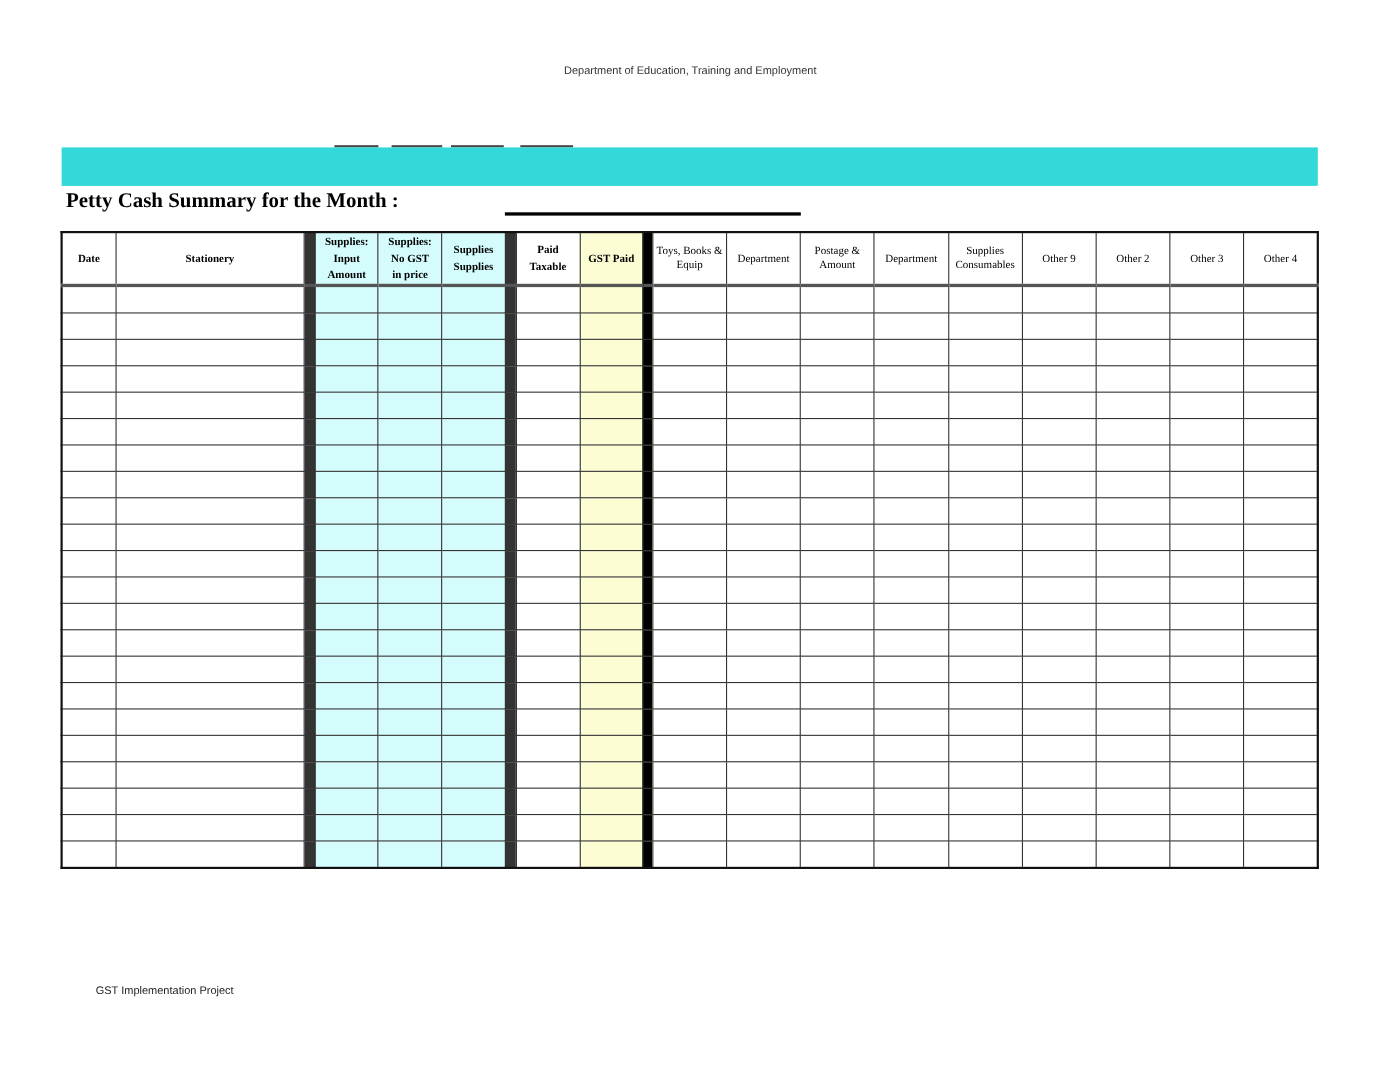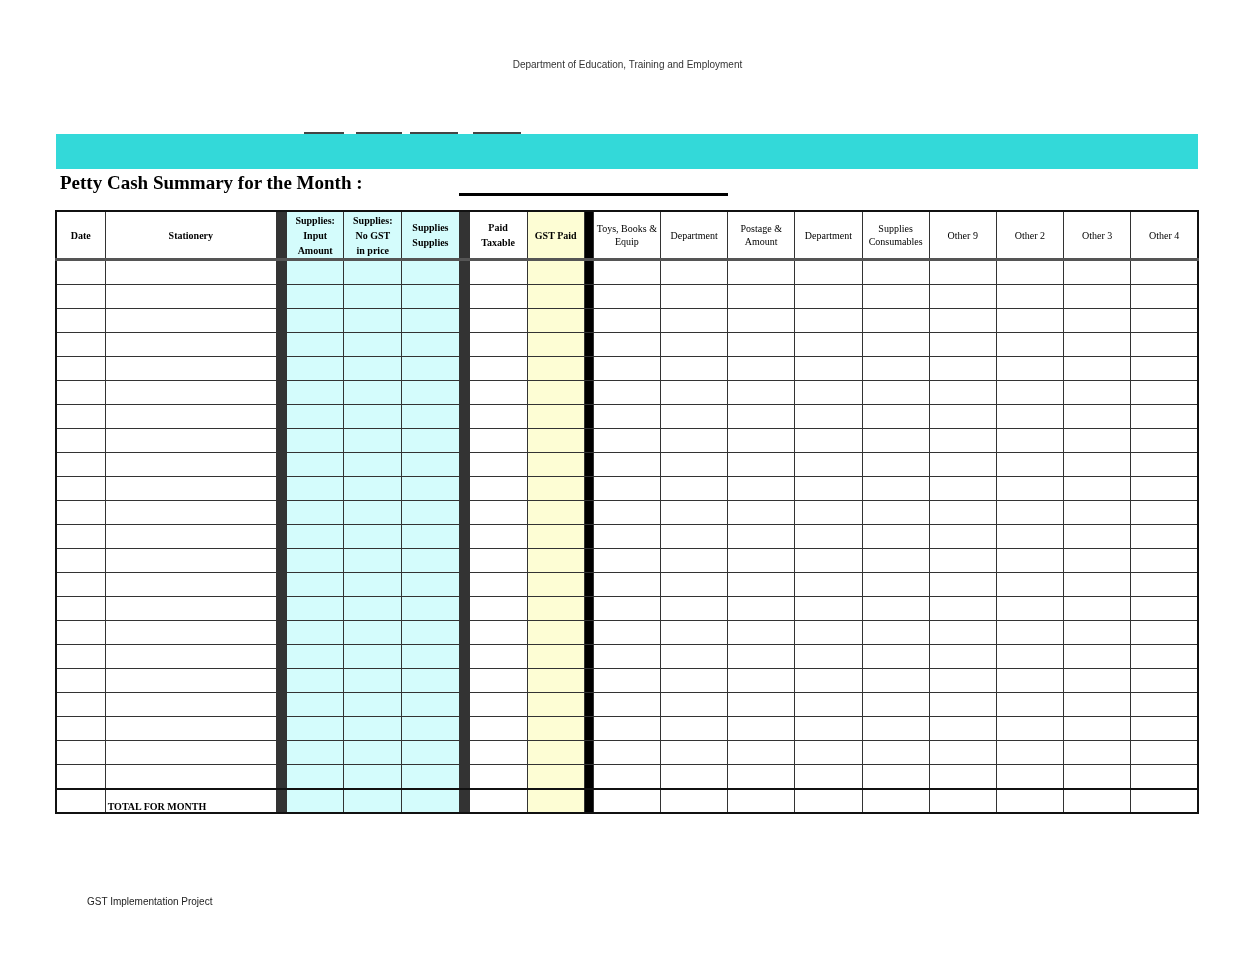--- a/index.html
+++ b/index.html
@@ -564,37 +564,16 @@
         <td style="background: rgb(255, 255, 255);"></td>
         <td style="background: rgb(255, 255, 255);"></td>
         <td style="background: rgb(255, 255, 255);"></td>
         <td style="background: rgb(255, 255, 255);"></td>
         <td style="background: rgb(255, 255, 255);"></td>
         <td style="background: rgb(255, 255, 255);"></td>
         <td style="background: rgb(255, 255, 255);"></td>
         <td style="background: rgb(255, 255, 255);"></td>
         <td style="background: rgb(255, 255, 255);"></td>
       </tr>
-      <tr class="total">
-        <td style="background: rgb(255, 255, 255);"></td>
-        <td class="total-label" style="background: rgb(255, 255, 255);">TOTAL FOR MONTH</td>
-        <td class="sep-dark"></td>
-        <td style="background: rgb(212, 252, 252);"></td>
-        <td style="background: rgb(212, 252, 252);"></td>
-        <td style="background: rgb(212, 252, 252);"></td>
-        <td class="sep-dark"></td>
-        <td style="background: rgb(255, 255, 255);"></td>
-        <td style="background: rgb(253, 253, 212);"></td>
-        <td class="sep-black"></td>
-        <td style="background: rgb(255, 255, 255);"></td>
-        <td style="background: rgb(255, 255, 255);"></td>
-        <td style="background: rgb(255, 255, 255);"></td>
-        <td style="background: rgb(255, 255, 255);"></td>
-        <td style="background: rgb(255, 255, 255);"></td>
-        <td style="background: rgb(255, 255, 255);"></td>
-        <td style="background: rgb(255, 255, 255);"></td>
-        <td style="background: rgb(255, 255, 255);"></td>
-        <td style="background: rgb(255, 255, 255);"></td>
-      </tr>
     </tbody>
 </table>
 
 <div class="footer">GST Implementation Project</div>
 
 </body></html>

